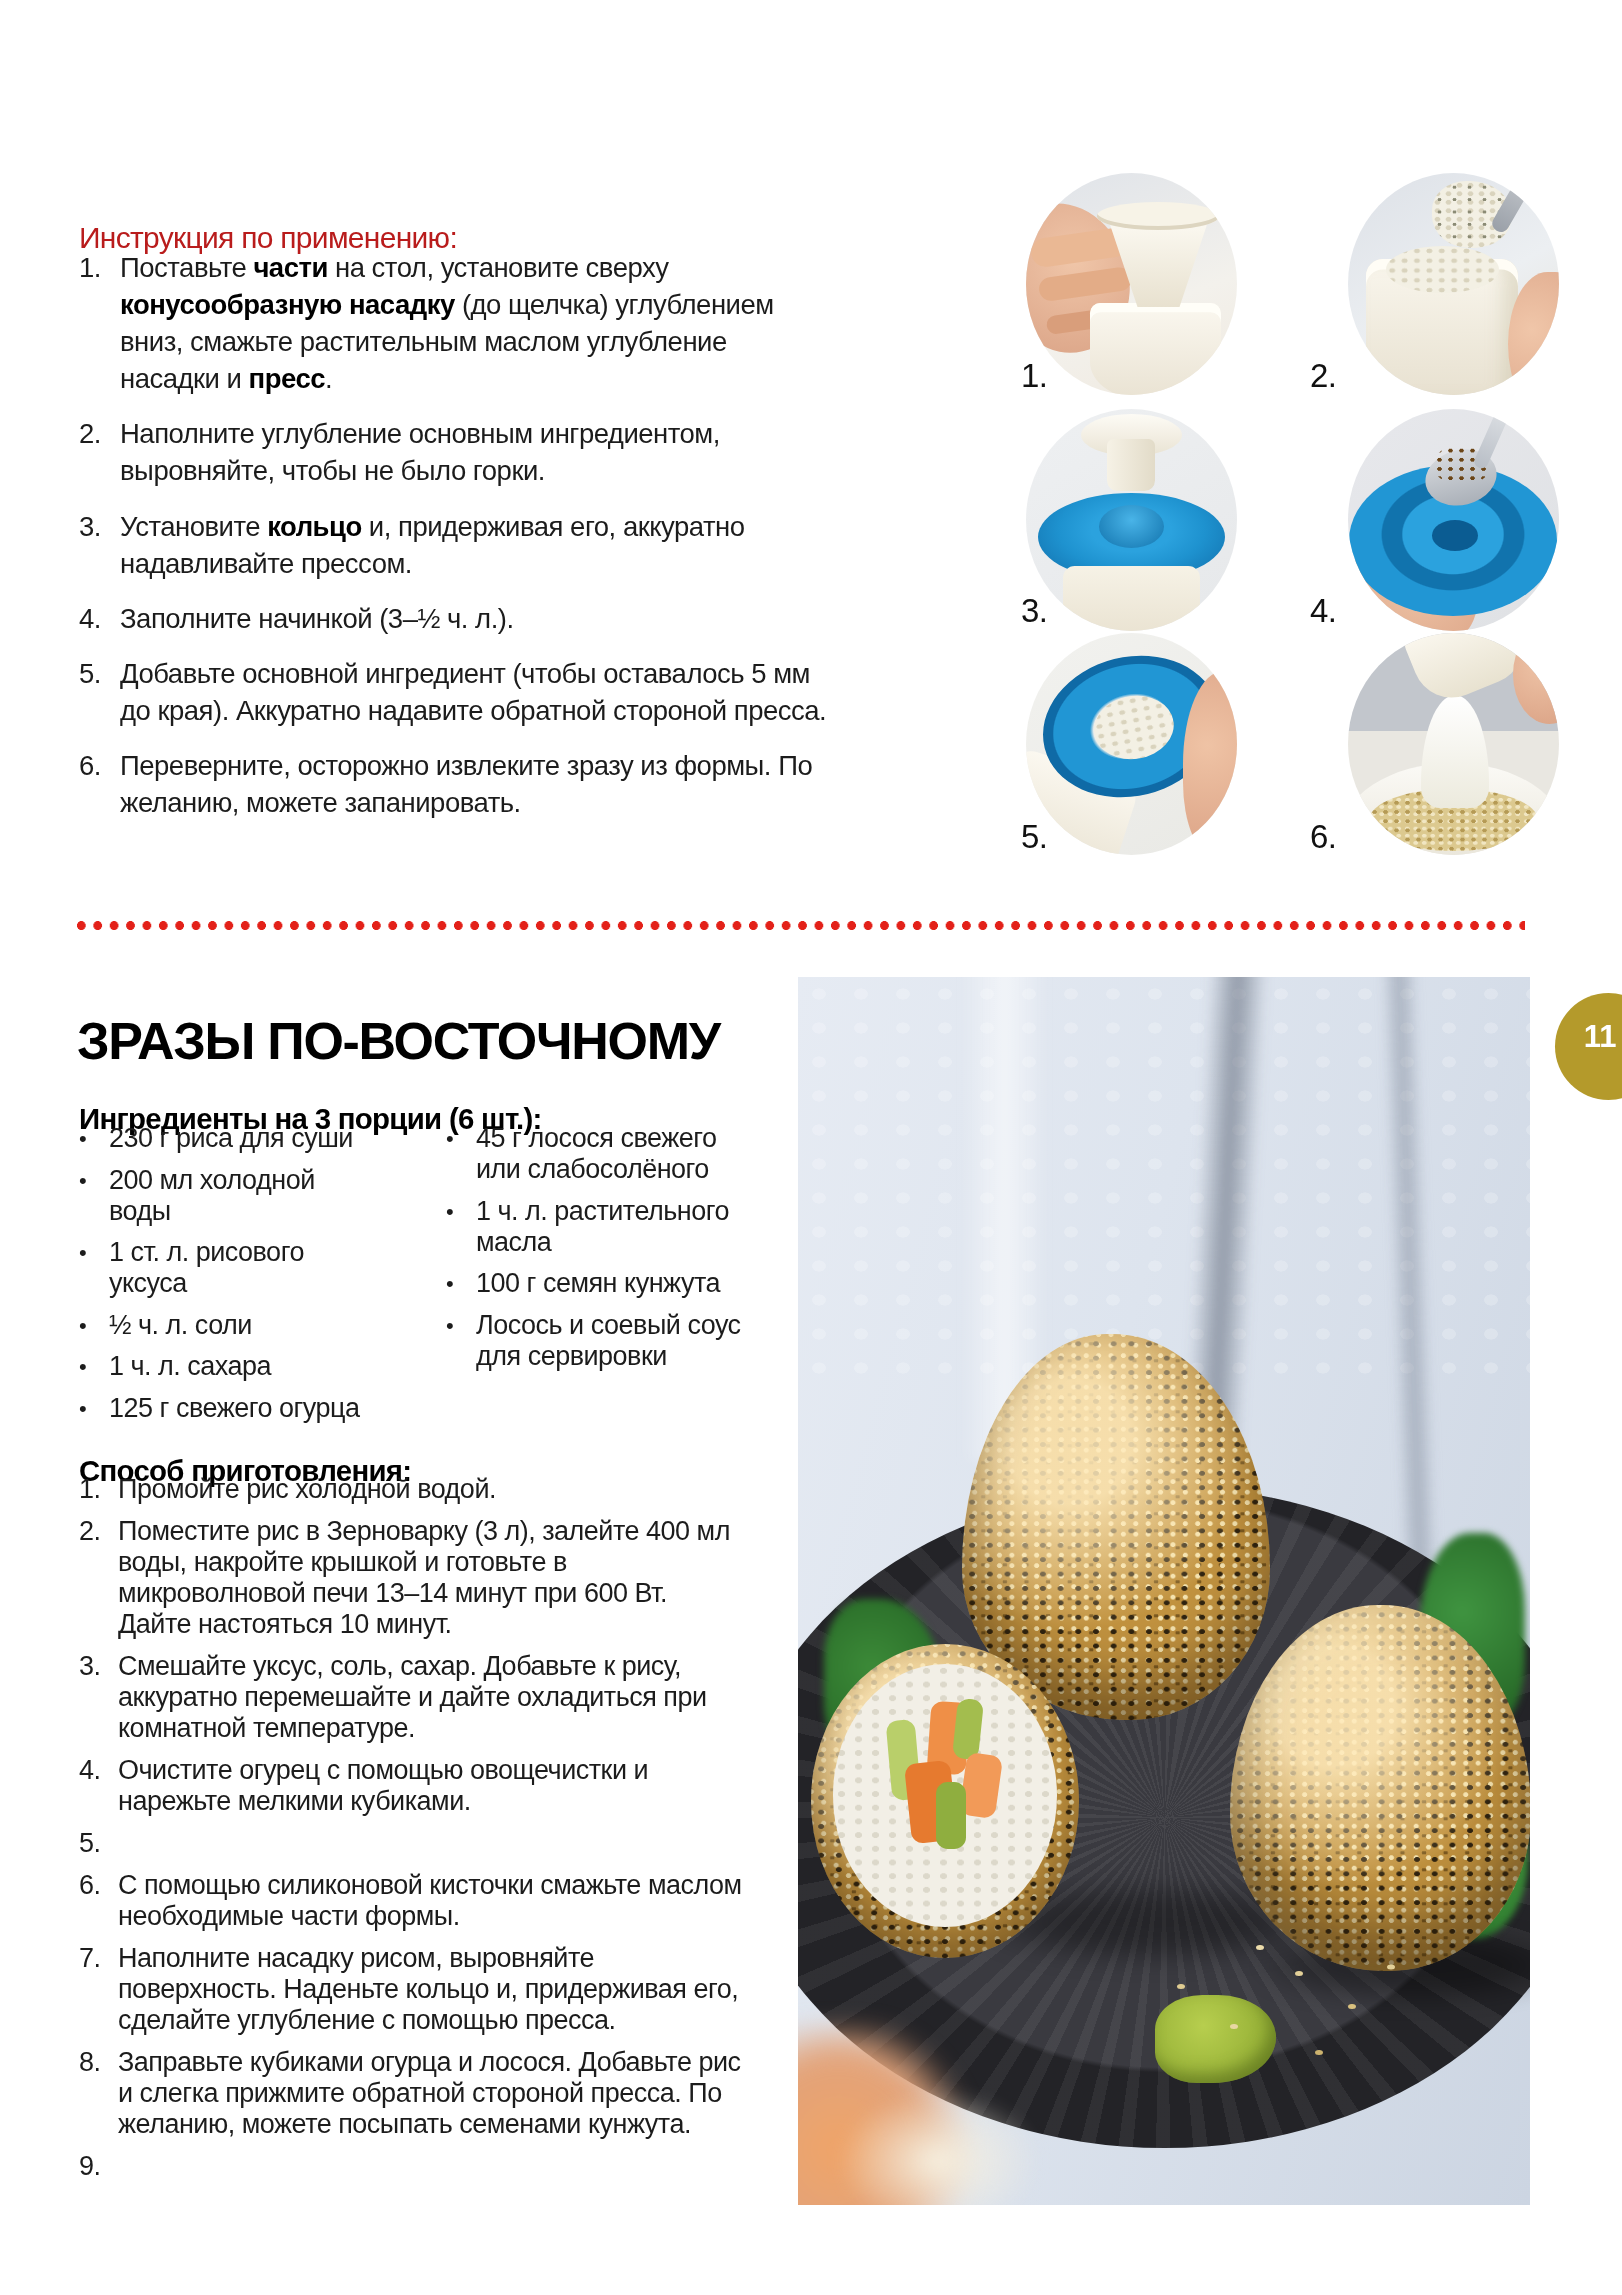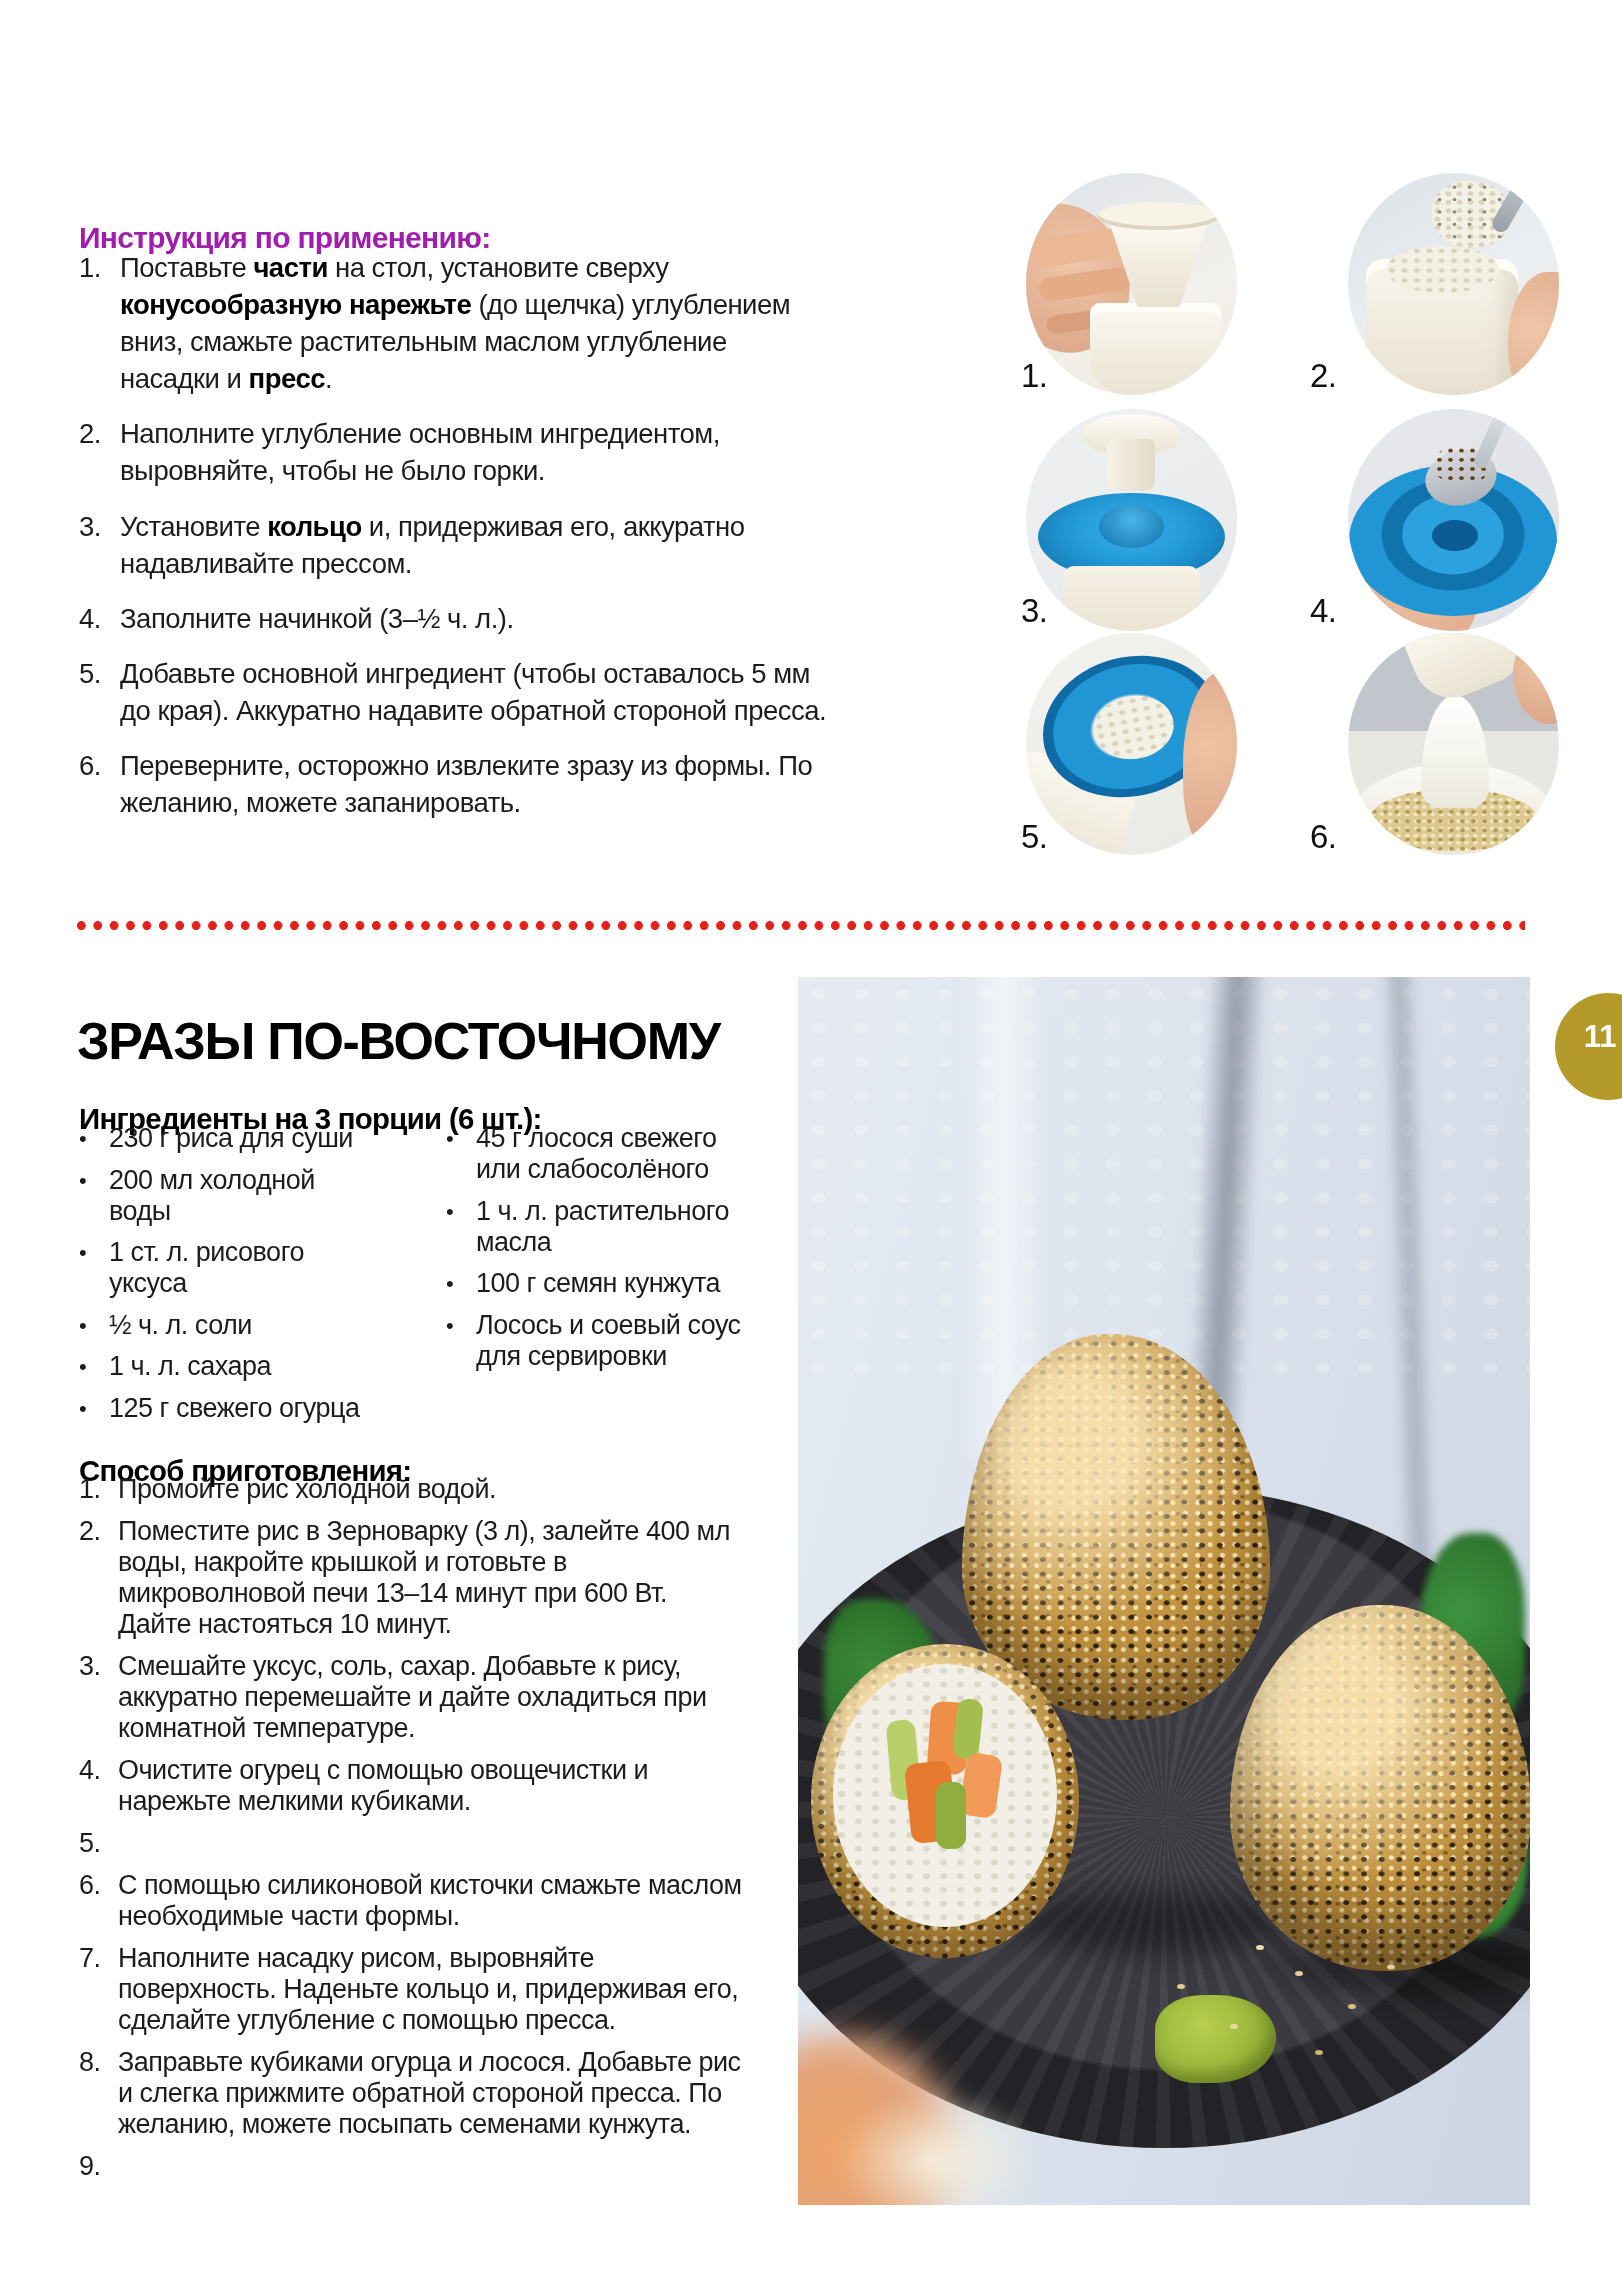--- a/index.html
+++ b/index.html
@@ -2,21 +2,21 @@
 <html style="font-size:10.5px"><head>
 <meta charset="utf-8">
 <style>
   html,body{margin:0;padding:0;}
   body{
     width:1623px;height:2295px;position:relative;overflow:hidden;
     background:#ffffff;font-family:"Liberation Sans",sans-serif;color:#1c1c1c;
   }
   .abs{position:absolute;}
   
-  .h-instr{left:79px;top:196px;font-size:30px;font-weight:bold;color:#a21caf;letter-spacing:-0.7px;}
+  .h-instr{left:79px;top:196px;font-size:30px;font-weight:normal;color:#b91c1c;letter-spacing:-0.7px;}
   .h-ing{left:79px;top:1073px;font-size:29.4px;font-weight:bold;color:#000;letter-spacing:-0.7px;}
   .h-method{left:79px;top:1425px;font-size:29.4px;font-weight:bold;color:#000;letter-spacing:-0.7px;}
   .title{left:77px;top:976px;font-size:52px;font-weight:bold;color:#000;letter-spacing:-1.3px;}
 
   .instr-list{left:79px;top:249px;width:753px;}
   .instr-list .li{display:flex;margin-bottom:18.3px;font-size:27.5px;line-height:37px;letter-spacing:-0.5px;}
   .instr-list .num{flex:none;width:41px;}
   .li strong{font-weight:bold;color:#000;}
 
   .steps-list{left:79px;top:1474px;width:664px;}
@@ -139,21 +139,21 @@
   .fg2{left:39px;top:1112px;width:203px;height:144px;background:radial-gradient(#f6f0e0,rgba(0,0,0,0) 70%);filter:blur(7.9px);}
 </style>
 </head>
 <body>
 
 <h2 class="abs h-instr">Инструкция по применению:</h2>
 
 <div class="abs instr-list">
   <div class="li">
       <span class="num">1.</span>
-      <span class="txt">Поставьте <strong>части</strong> на стол, установите сверху <strong>конусообразную нарежьте</strong> (до щелчка) углублением вниз, смажьте растительным маслом углубление насадки и <strong>пресс</strong>.</span>
+      <span class="txt">Поставьте <strong>части</strong> на стол, установите сверху <strong>конусообразную насадку</strong> (до щелчка) углублением вниз, смажьте растительным маслом углубление насадки и <strong>пресс</strong>.</span>
     </div>
   <div class="li">
       <span class="num">2.</span>
       <span class="txt">Наполните углубление основным ингредиентом, выровняйте, чтобы не было горки.</span>
     </div>
   <div class="li">
       <span class="num">3.</span>
       <span class="txt">Установите <strong>кольцо</strong> и, придерживая его, аккуратно надавливайте прессом.</span>
     </div>
   <div class="li">

